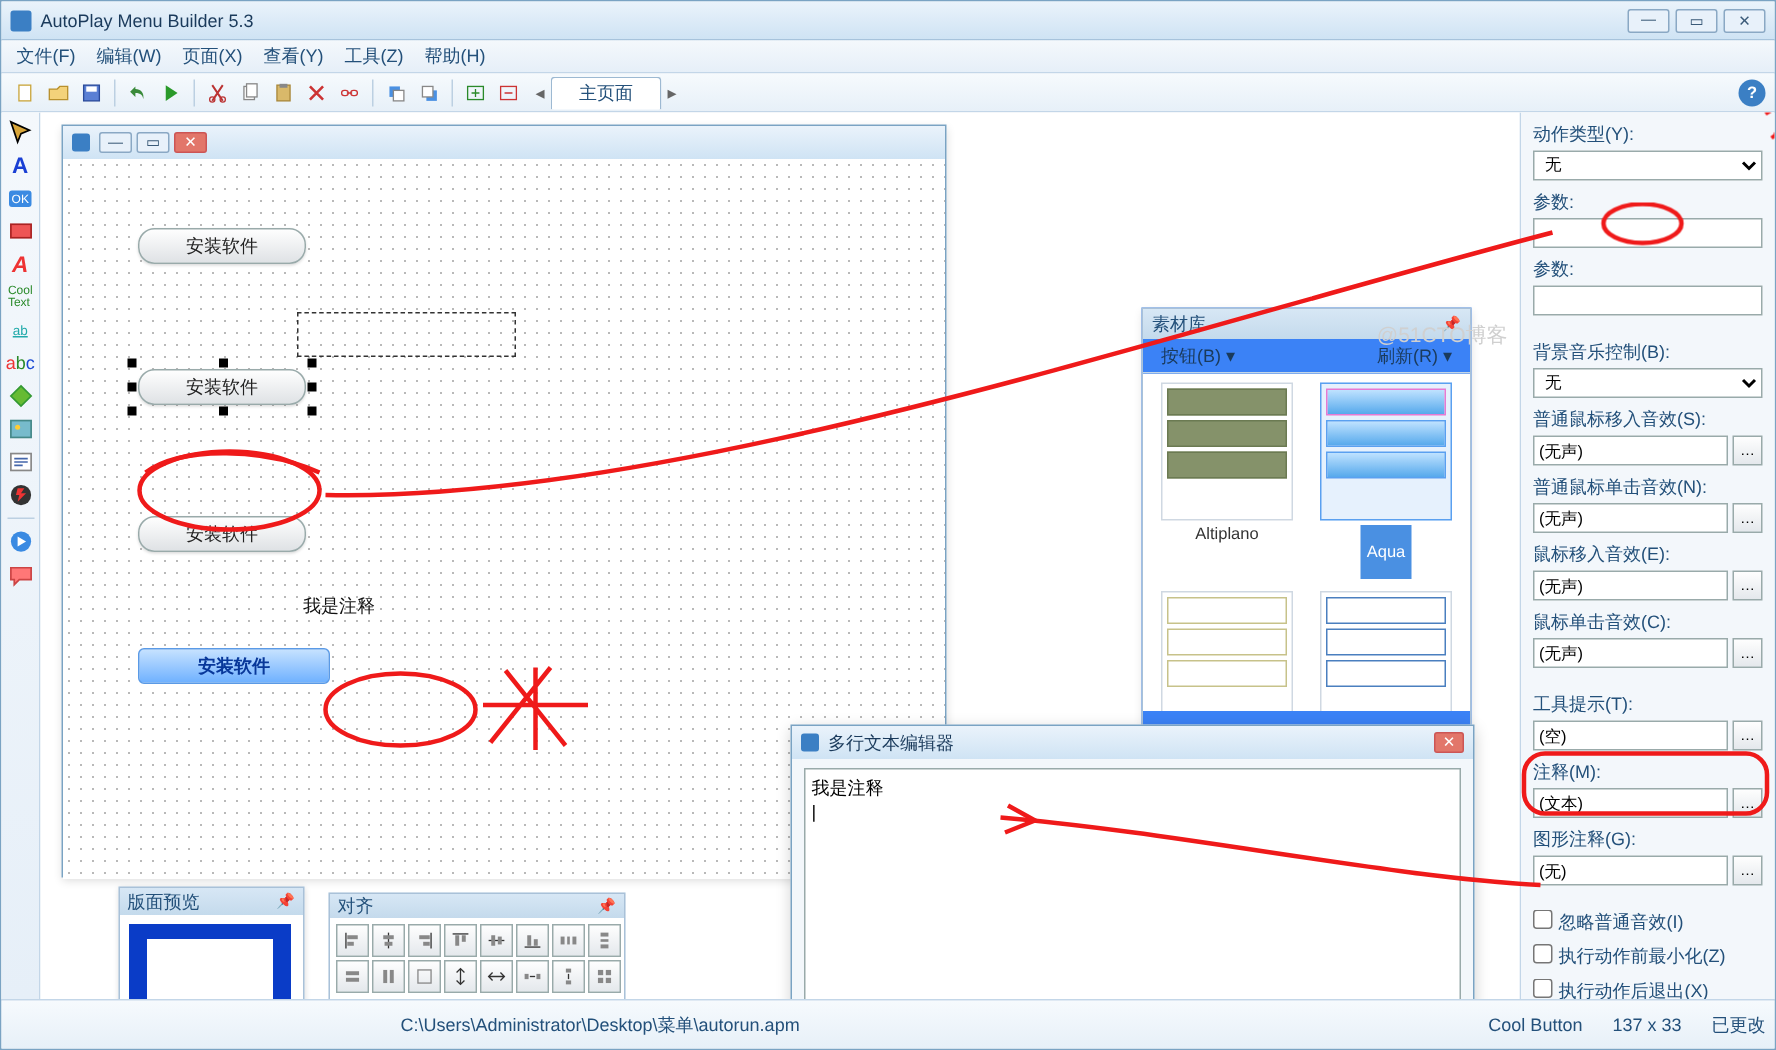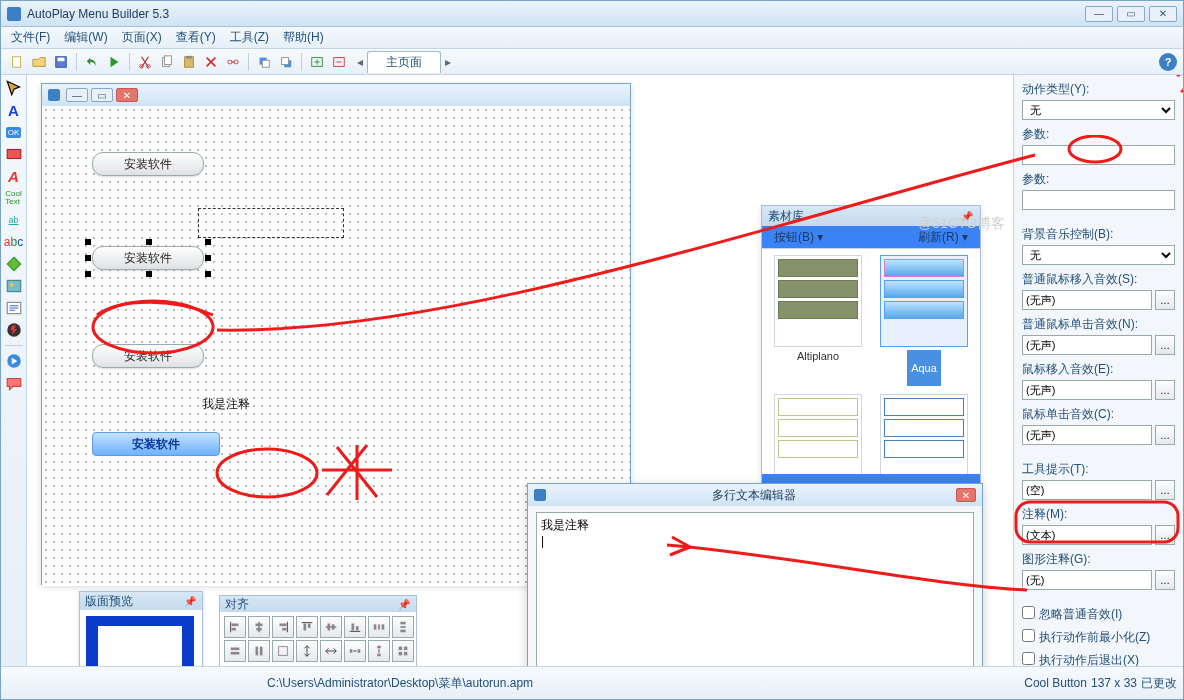--- a/index.html
+++ b/index.html
@@ -43,21 +43,21 @@
 .pp-body { padding: 6px; background: #fff; }
 .pp-thumb { width: 108px; height: 74px; background: #0a3cc7; display: flex; align-items: center; justify-content: center; }
 .pp-thumb .inner { width: 84px; height: 54px; background: #fff; }
 .alignpanel { position: absolute; left: 192px; top: 520px; width: 198px; border:1px solid #a9c1d8; background:#eaf2fa;}
 .ap-title { height:16px; background: linear-gradient(#d7e7f5,#c4daec); display:flex;align-items:center;padding:0 5px;color:#23507a;}
 .ap-title .pin{margin-left:auto;font-size:10px;}
 .ap-body { padding:4px; display:grid; grid-template-columns: repeat(8, 22px); gap:2px; background:#fff;}
 .ap-btn { width:22px; height:22px; border:1px solid #9aa; background:linear-gradient(#fefefe,#e4e8ec); display:flex;align-items:center;justify-content:center;}
 .ap-btn svg{width:14px;height:14px;}
 .editorwin { position: absolute; left: 500px; top: 408px; width: 456px; height: 282px; border:1px solid #7aa3c3; background:#f3f7fb; box-shadow: 0 3px 10px rgba(0,0,0,.2); }
-.ew-title { height:22px; background:linear-gradient(#eaf3fb,#cfe3f4); display:flex;align-items:center;padding:0 6px;text-align:center;}
+.ew-title { height:22px; background:linear-gradient(#eaf3fb,#cfe3f4); display:flex;align-items:center;padding:0 6px;}
 .ew-title .icon{width:12px;height:12px;background:#3b7fc4;border-radius:2px;margin-right:6px;}
 .ew-title .t{flex:1;color:#1a3a5b;}
 .ew-title .b{width:20px;height:14px;border:1px solid #c55;background:#e2766a;color:#fff;border-radius:2px;display:flex;align-items:center;justify-content:center;font-size:10px;}
 .ew-body { position:absolute; left:8px; top:28px; right:8px; height:210px; border:1px solid #9aa; background:#fff; padding:4px; overflow:auto;}
 .assetwin { position: absolute; left: 734px; top: 120px; width: 220px; height: 280px; border:1px solid #a9c1d8; background:#3b82f6; box-shadow:0 2px 6px rgba(0,0,0,.12);margin-top:10px;}
 .aw-title{height:20px;background:linear-gradient(#d7e7f5,#c4daec);padding:0 6px;display:flex;align-items:center;color:#23507a;}
 .aw-title .pin{margin-left:auto;font-size:10px;}
 .aw-bar{height:22px;display:flex;align-items:center;justify-content:space-between;padding:0 12px;}
 .aw-bar span{color:#1a3a5b;}
 .aw-bar .dd::after{content:" ▾";}
@@ -80,21 +80,21 @@
 .rp-close{margin-left:auto;margin-right:6px;font-weight:bold;color:#333;align-self:center;}
 .rp-body{flex:1;overflow:auto;padding:6px 8px;display:flex;flex-direction:column;gap:6px;}
 .rp-field label{display:block;color:#23507a;margin-bottom:2px;}
 .rp-field select,.rp-field input[type=text]{width:100%;height:20px;border:1px solid #9aa;background:#fff;font-size:11px;padding:0 3px;}
 .rp-sep{height:1px;background:#c3d6e8;margin:2px 0;}
 .rp-row{display:flex;gap:3px;}
 .rp-row input{flex:1;}
 .rp-dots{width:20px;height:20px;border:1px solid #9aa;background:linear-gradient(#fefefe,#e4e8ec);display:flex;align-items:center;justify-content:center;font-size:10px;}
 .rp-chk{display:flex;align-items:flex-start;gap:4px;color:#23507a;}
 .rp-chk input{width:13px;height:13px;}
-.statusbar{height:20px;border-top:1px solid #c3d6e8;background:linear-gradient(#f6fafd,#e7f0f8);display:flex;align-items:center;font-size:11px;color:#23507a;padding:16px 6px;gap:4px;}
+.statusbar{height:20px;border-top:1px solid #c3d6e8;background:linear-gradient(#f6fafd,#e7f0f8);display:flex;align-items:center;font-size:11px;color:#23507a;padding:16px 6px;gap:20px;}
 .statusbar .path{flex:0 0 auto;margin-left:260px;}
 .statusbar .spacer{flex:1;}
 .anno{position:absolute;pointer-events:none;}
 .watermark{position:absolute;right:8px;top:140px;color:#d0d0d0;font-size:14px;pointer-events:none;}
 </style>
 </head>
 <body>
 
 <div class="window">
   <div class="titlebar">

